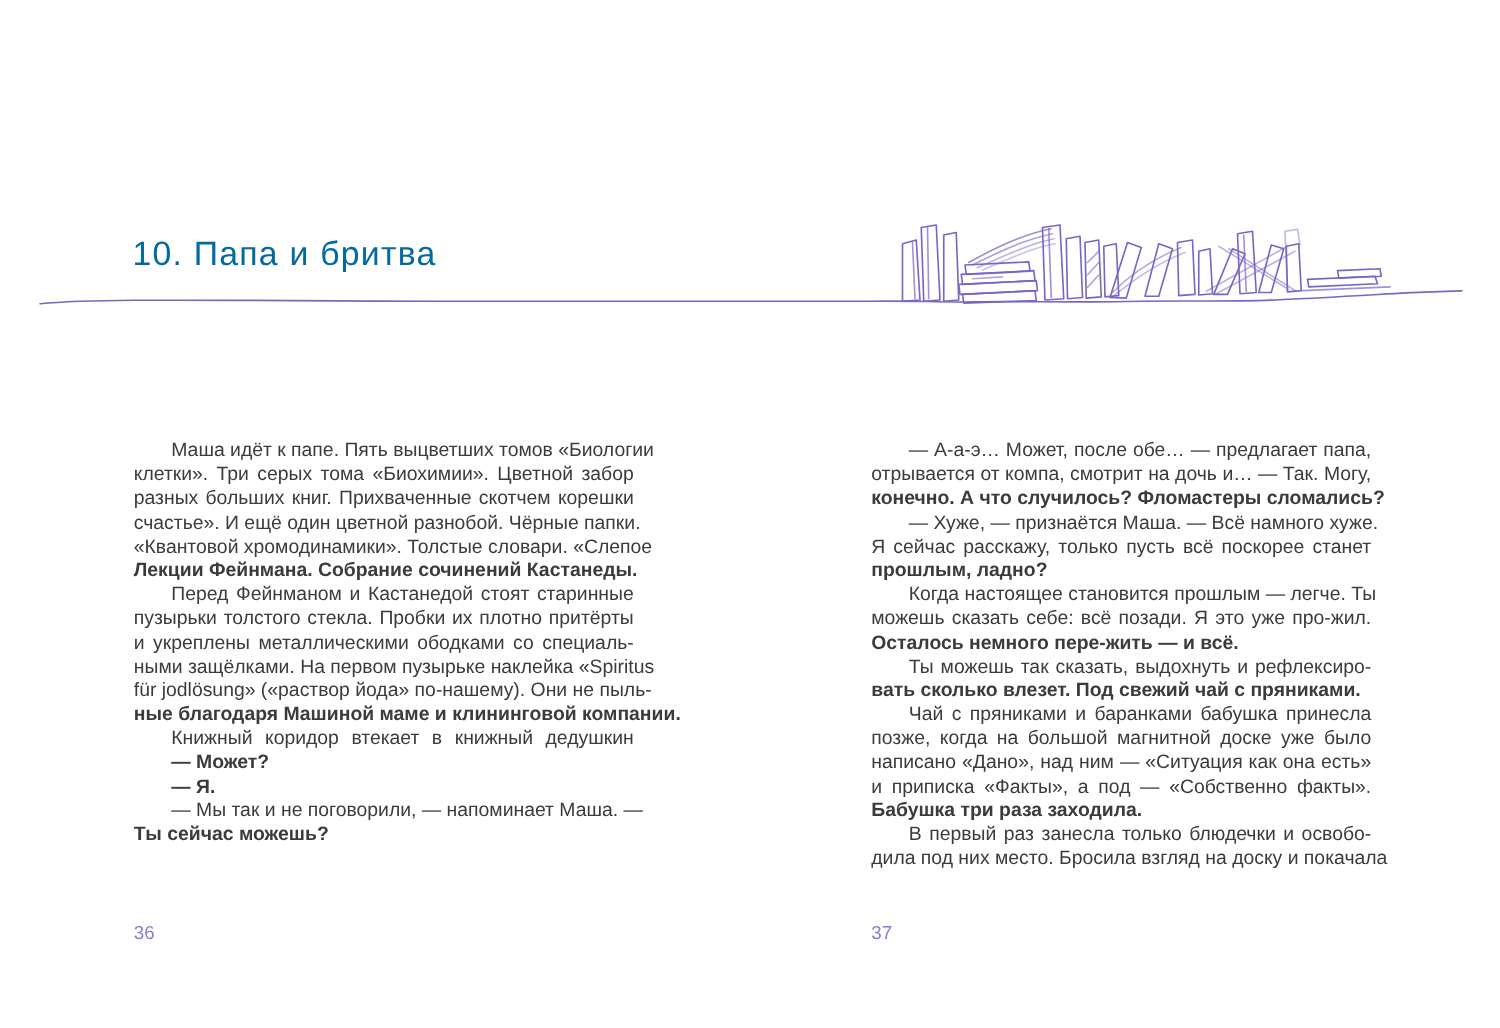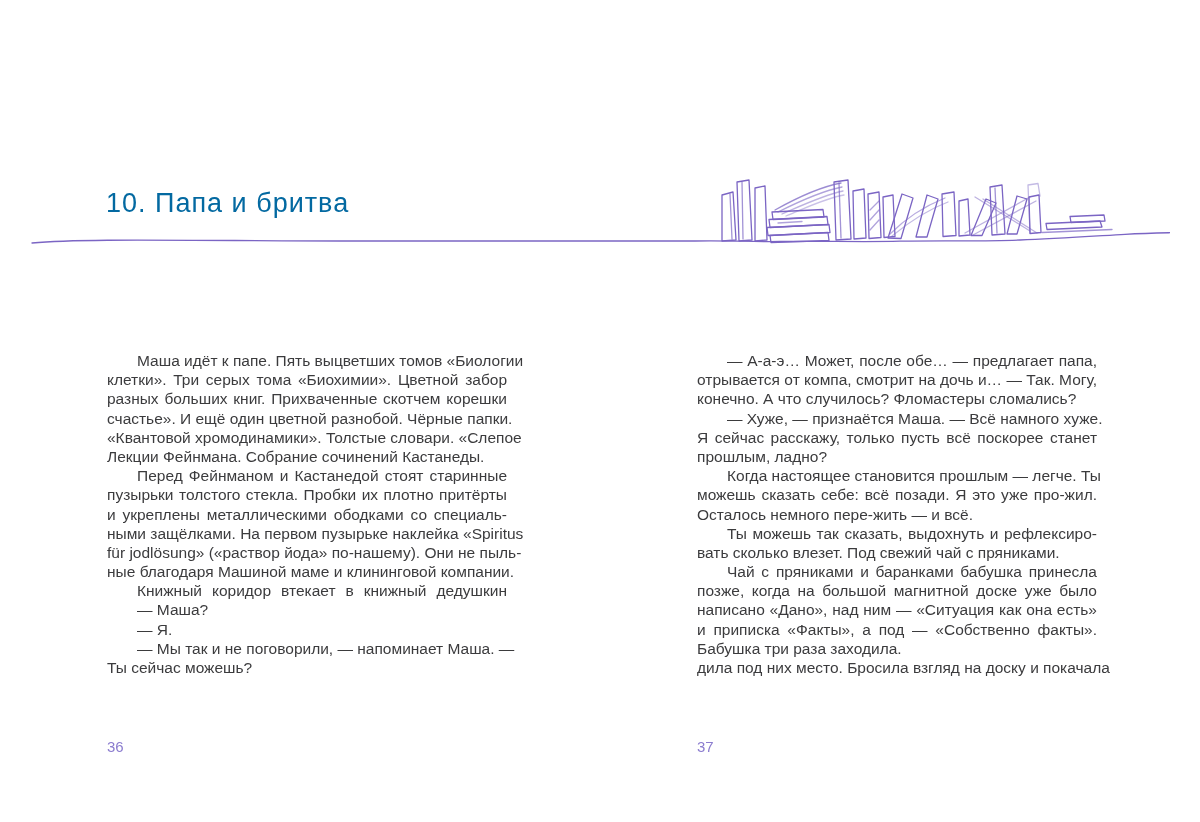--- a/index.html
+++ b/index.html
@@ -23,21 +23,21 @@
     color:#3b3b3d;font-size:15.5px;line-height:19.2px;
   }
   .page-text.left{left:107px;}
   .page-text.right{left:697px;}
   .para{margin:0;}
   .line{
     text-align:justify;text-align-last:justify;
     height:19.2px;overflow:visible;white-space:nowrap;
   }
   .line.first{text-indent:30px;}
-  .line.last{text-align-last:left;}
+  .line.last{text-align-last:left;font-weight:bold;}
   .pagenum{
     position:absolute;top:738px;font-size:15px;color:#8b7ccf;
   }
   .pagenum.left{left:107px;}
   .pagenum.right{left:697px;width:392px;text-align:left;}
 </style>
 </head>
 <body>
 
 <div class="chapter-title">10. Папа и бритва</div>
@@ -110,21 +110,21 @@
       <div class="line">пузырьки толстого стекла. Пробки их плотно притёрты</div>
       <div class="line">и укреплены металлическими ободками со специаль-</div>
       <div class="line">ными защёлками. На первом пузырьке наклейка «Spiritus</div>
       <div class="line">für jodlösung» («раствор йода» по-нашему). Они не пыль-</div>
       <div class="line last">ные благодаря Машиной маме и клининговой компании.</div>
     </div>
     <div class="para">
       <div class="line first">Книжный коридор втекает в книжный дедушкин</div>
     </div>
     <div class="para">
-      <div class="line first last">— Маша?</div>
+      <div class="line first last">— Может?</div>
     </div>
     <div class="para">
       <div class="line first last">— Я.</div>
     </div>
     <div class="para">
       <div class="line first">— Мы так и не поговорили, — напоминает Маша. —</div>
       <div class="line last">Ты сейчас можешь?</div>
     </div>
   </div>
 <div class="page-text right">
@@ -148,18 +148,19 @@
       <div class="line last">вать сколько влезет. Под свежий чай с пряниками.</div>
     </div>
     <div class="para">
       <div class="line first">Чай с пряниками и баранками бабушка принесла</div>
       <div class="line">позже, когда на большой магнитной доске уже было</div>
       <div class="line">написано «Дано», над ним — «Ситуация как она есть»</div>
       <div class="line">и приписка «Факты», а под — «Собственно факты».</div>
       <div class="line last">Бабушка три раза заходила.</div>
     </div>
     <div class="para">
+      <div class="line first">В первый раз занесла только блюдечки и освобо-</div>
       <div class="line">дила под них место. Бросила взгляд на доску и покачала</div>
     </div>
   </div>
 
 <div class="pagenum left">36</div>
 <div class="pagenum right">37</div>
 
 </body></html>

